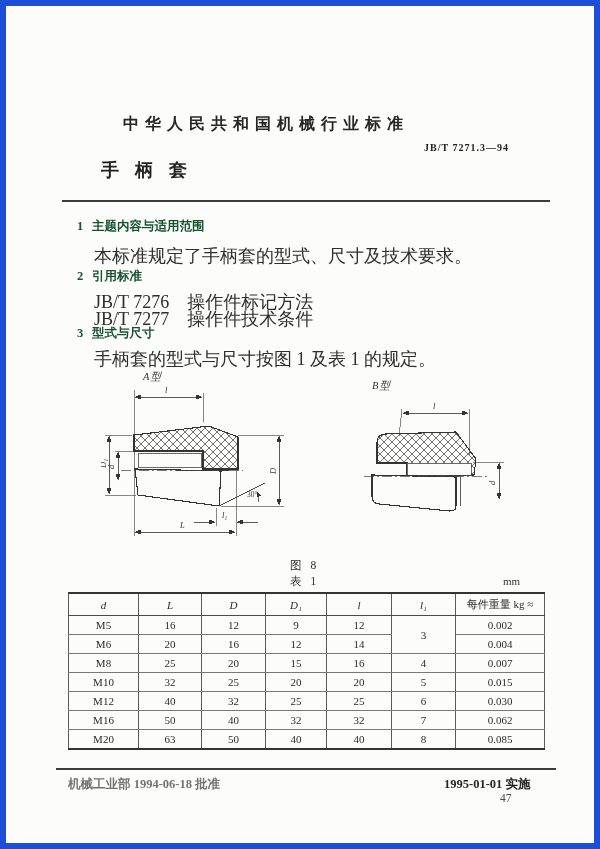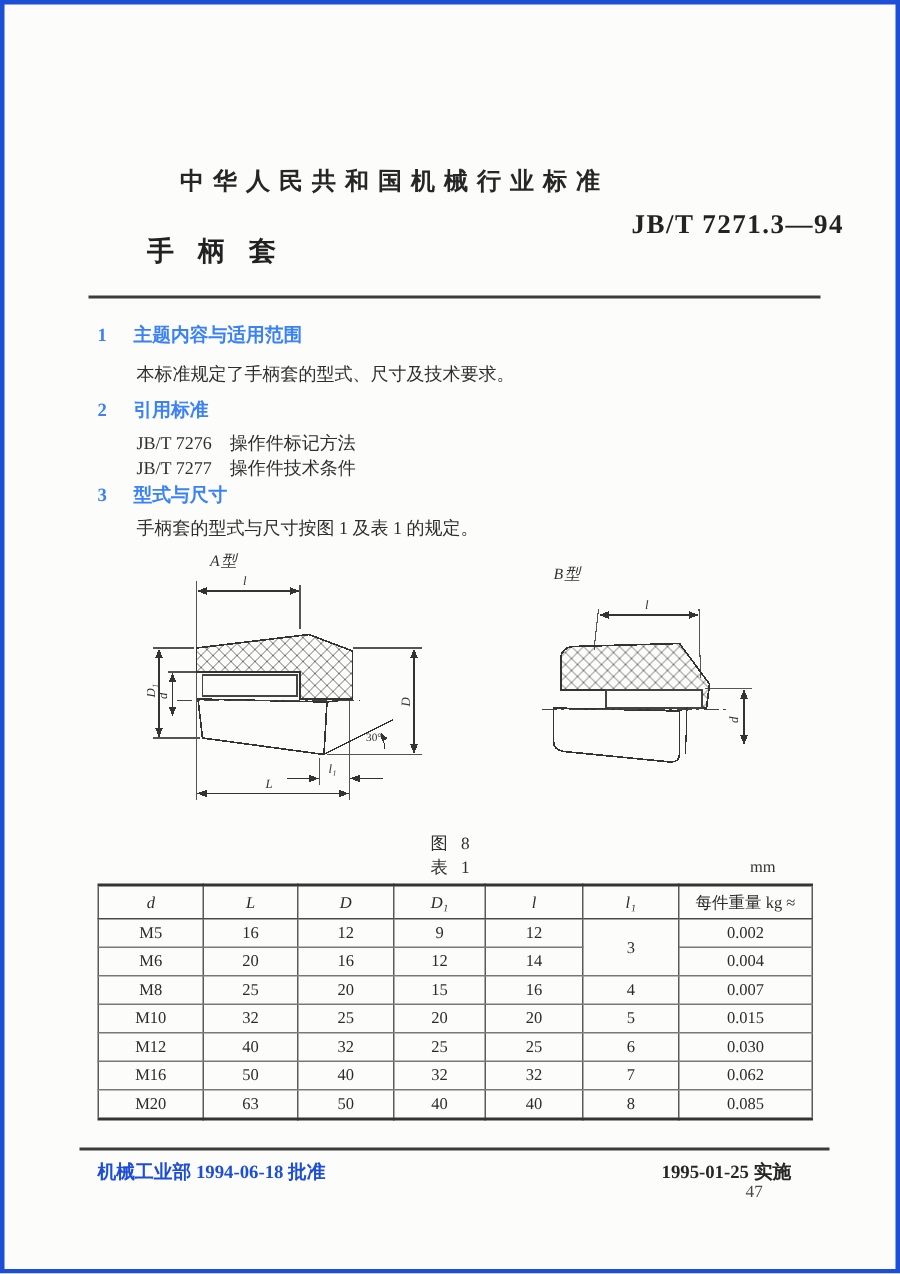--- a/index.html
+++ b/index.html
@@ -1,30 +1,30 @@
 <!DOCTYPE html>
 <html><head>
 <meta charset="utf-8">
 <style>
   html,body{margin:0;padding:0;background:#ffffff;}
   .page{
     position:relative;width:600px;height:849px;overflow:hidden;
-    background:#fcfcfb;border:3px solid #1d4ed8;box-sizing:border-box;
+    background:#fcfcfb;border:6px solid #1d4ed8;box-sizing:border-box;
     font-family:"Liberation Serif","DejaVu Serif",serif;color:#2b2b2b;
   }
   .abs{position:absolute;}
   .org-line{top:108px;left:70px;width:380px;text-align:center;
     font-size:16px;font-weight:bold;letter-spacing:6px;color:#262626;}
-  .std-number{top:136px;left:418px;font-size:18px;font-weight:bold;letter-spacing:1px;color:#232323;}
+  .std-number{top:136px;left:418px;font-size:10px;font-weight:bold;letter-spacing:1px;color:#232323;}
   .doc-title{top:152px;left:95px;width:280px;
     font-size:18px;font-weight:bold;letter-spacing:16px;color:#222;}
   .rule-top{top:194px;left:56px;width:488px;height:2px;background:#3c3c3c;}
-  .sec-head{font-size:12.5px;font-weight:bold;color:#3b82f6;}
+  .sec-head{font-size:12.5px;font-weight:bold;color:#14532d;text-align:center;}
   .sec-head .no{display:inline-block;width:24px;}
-  .sec-body{font-size:12px;color:#2e2e2e;white-space:pre;}
+  .sec-body{font-size:18px;color:#2e2e2e;white-space:pre;}
   .s1h{top:212px;left:62px;}
   .s1b{top:238px;left:88px;}
   .s2h{top:262px;left:62px;}
   .ref1{top:284px;left:88px;}
   .ref2{top:301px;left:88px;}
   .s3h{top:319px;left:62px;}
   .s3b{top:341px;left:88px;text-align:right;}
   .fig-label{font-size:10.5px;color:#333;letter-spacing:1px;font-style:italic;}
   .fa-label{top:364px;left:137px;}
   .fb-label{top:373px;left:366px;}
@@ -38,21 +38,21 @@
     font-size:11px;color:#2b2b2b;}
   .spec-table th,.spec-table td{
     border-left:1px solid #5a5a5a;border-right:1px solid #5a5a5a;
     border-top:1px solid #787878;border-bottom:1px solid #787878;
     text-align:center;vertical-align:middle;padding:0;height:18px;
     font-weight:normal;overflow:hidden;}
   .spec-table thead th{height:21px;border-bottom:1.5px solid #4a4a4a;}
   .spec-table{border-top:2px solid #343434;border-bottom:2px solid #343434;}
   .dim-letter{font-style:italic;font-family:"Liberation Serif",serif;}
   .rule-bottom{top:762px;left:50px;width:500px;height:2px;background:#3c3c3c;}
-  .footer-left{top:770px;left:62px;font-size:12.5px;font-weight:600;color:#1d4ed8;}
+  .footer-left{top:770px;left:62px;font-size:12.5px;font-weight:600;color:#737373;}
   .footer-right{top:770px;left:438px;font-size:12.5px;font-weight:600;color:#262626;}
   .page-num{top:786px;left:494px;font-size:11.5px;color:#4a4a4a;}
   svg line,svg path,svg rect{shape-rendering:crispEdges;}
   .dimtxt{font-style:italic;font-size:8.5px;fill:#333;font-family:"Liberation Serif",serif;}
   .angtxt{font-size:7.5px;fill:#333;font-family:"Liberation Serif",serif;}
 </style>
 </head>
 <body>
 
 <div class="page">
@@ -244,16 +244,16 @@
         <td>40</td>
         <td>40</td>
         <td>8</td>
         <td>0.085</td>
       </tr>
     </tbody>
   </table>
 
   <div class="abs rule-bottom"></div>
   <div class="abs footer-left">机械工业部 1994-06-18 批准</div>
-  <div class="abs footer-right">1995-01-25 实施</div>
+  <div class="abs footer-right">1995-01-01 实施</div>
   <div class="abs page-num">47</div>
 
 </div>
 
 </body></html>

